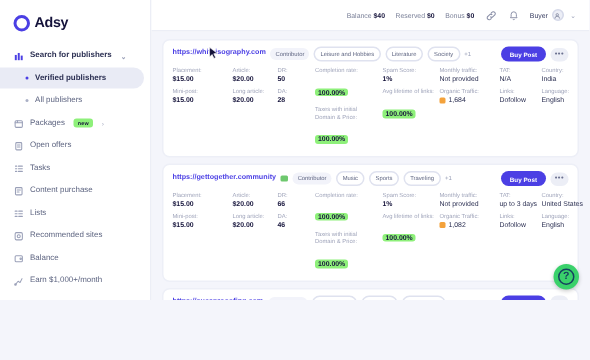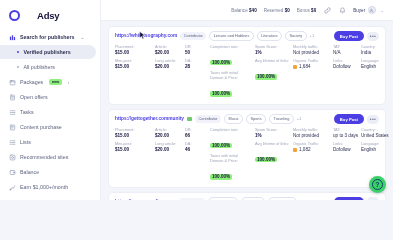--- a/index.html
+++ b/index.html
@@ -11,21 +11,21 @@
   }
   .app { display: flex; width: 393px; height: 200px; position: relative; }
 
   
   .sidebar {
     width: 101px; height: 200px; background: #ffffff;
     display: flex; flex-direction: column;
     padding-top: 7px; flex: 0 0 101px;
     border-right: 1px solid #eceef6;
   }
-  .logo-row { display: flex; align-items: center; gap: 17px; padding: 3px 0 9px 9px; }
+  .logo-row { display: flex; align-items: center; gap: 3px; padding: 3px 0 9px 9px; }
   .logo-mark {
     width: 11px; height: 11px; border-radius: 50%;
     border: 2.2px solid #4b3fe4; background: #fff;
   }
   .logo-text { font-size: 9.5px; font-weight: bold; color: #14123a; letter-spacing: -0.2px; }
 
   .nav-item {
     display: flex; align-items: center; gap: 4px;
     height: 14px; padding-left: 9px; margin-bottom: 1px;
     font-size: 5.3px; color: #5d6480; white-space: nowrap;

